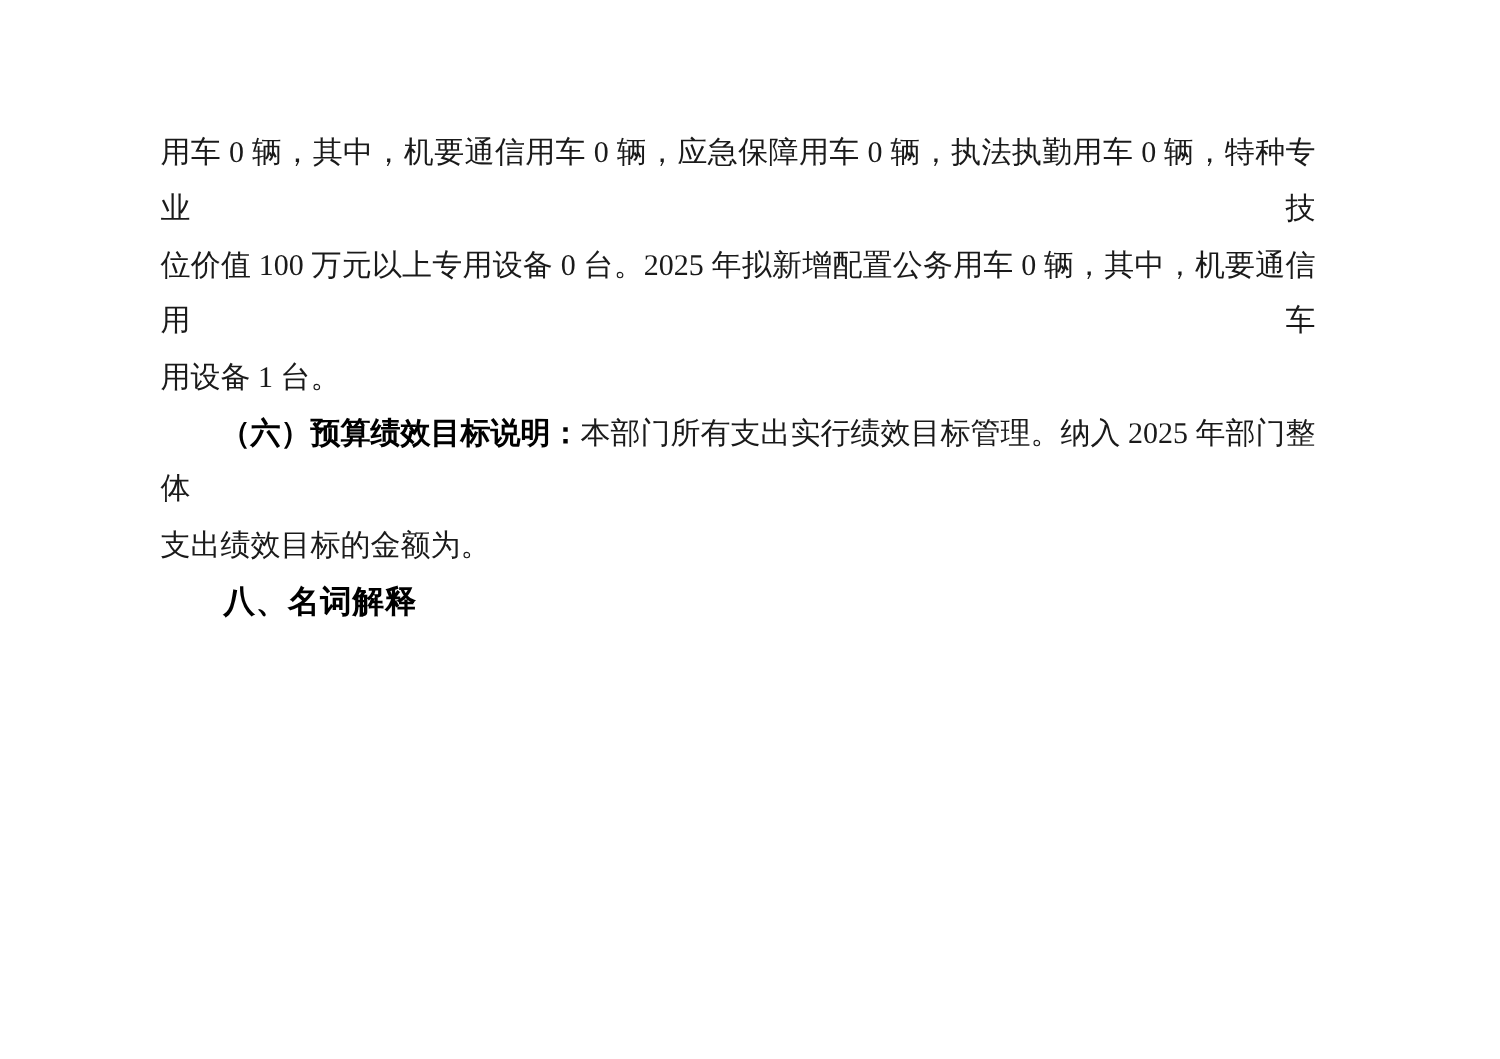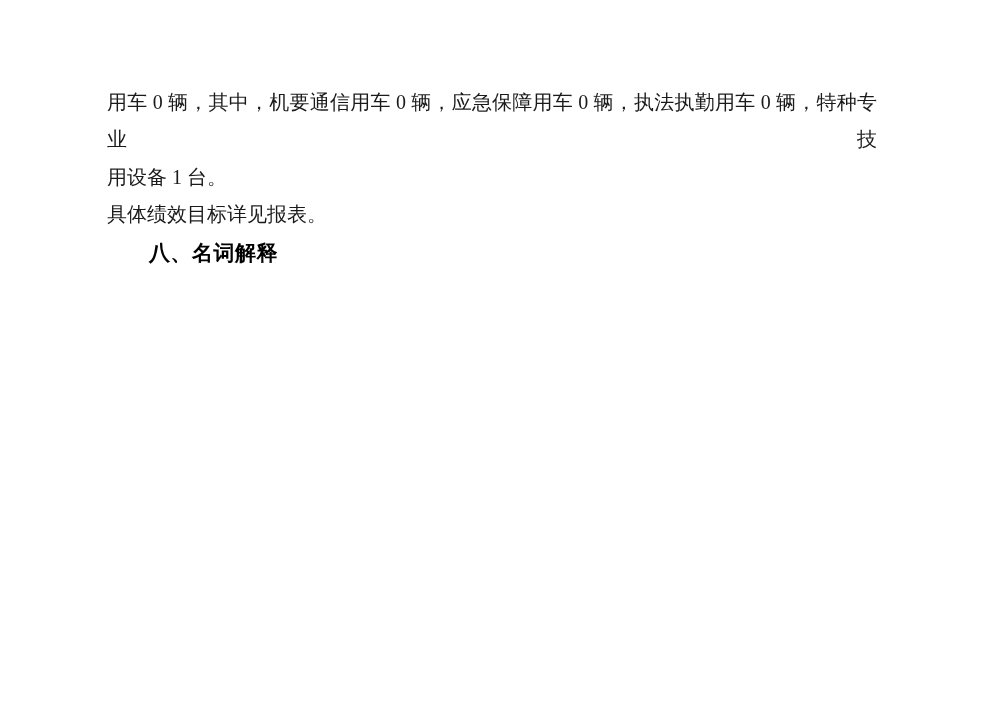--- a/index.html
+++ b/index.html
@@ -62,23 +62,27 @@
   }
 </style>
 </head>
 <body>
 
 <div class="page">
   <div class="content">
 
     <div>
       <div class="line">用车 0 辆，其中，机要通信用车 0 辆，应急保障用车 0 辆，执法执勤用车 0 辆，特种专业技</div>
+      <div class="line">位价值 100 万元以上专用设备 0 台。2025 年拟新增配置公务用车 0 辆，其中，机要通信用车</div>
       <div class="line para-end">用设备 1 台。</div>
     </div>
 
     <div>
-      <div class="line para-end">具体绩效目标详见报表。</div>
+      <div class="line indent">
+        <span class="lead-bold">（六）预算绩效目标说明：</span><span>本部门所有支出实行绩效目标管理。纳入 2025 年部门整体</span>
+      </div>
+      <div class="line para-end">支出绩效目标的金额为。</div>
     </div>
 
     <div class="line para-end indent heading-line">八、名词解释</div>
 
   </div>
 </div>
 
 </body></html>

